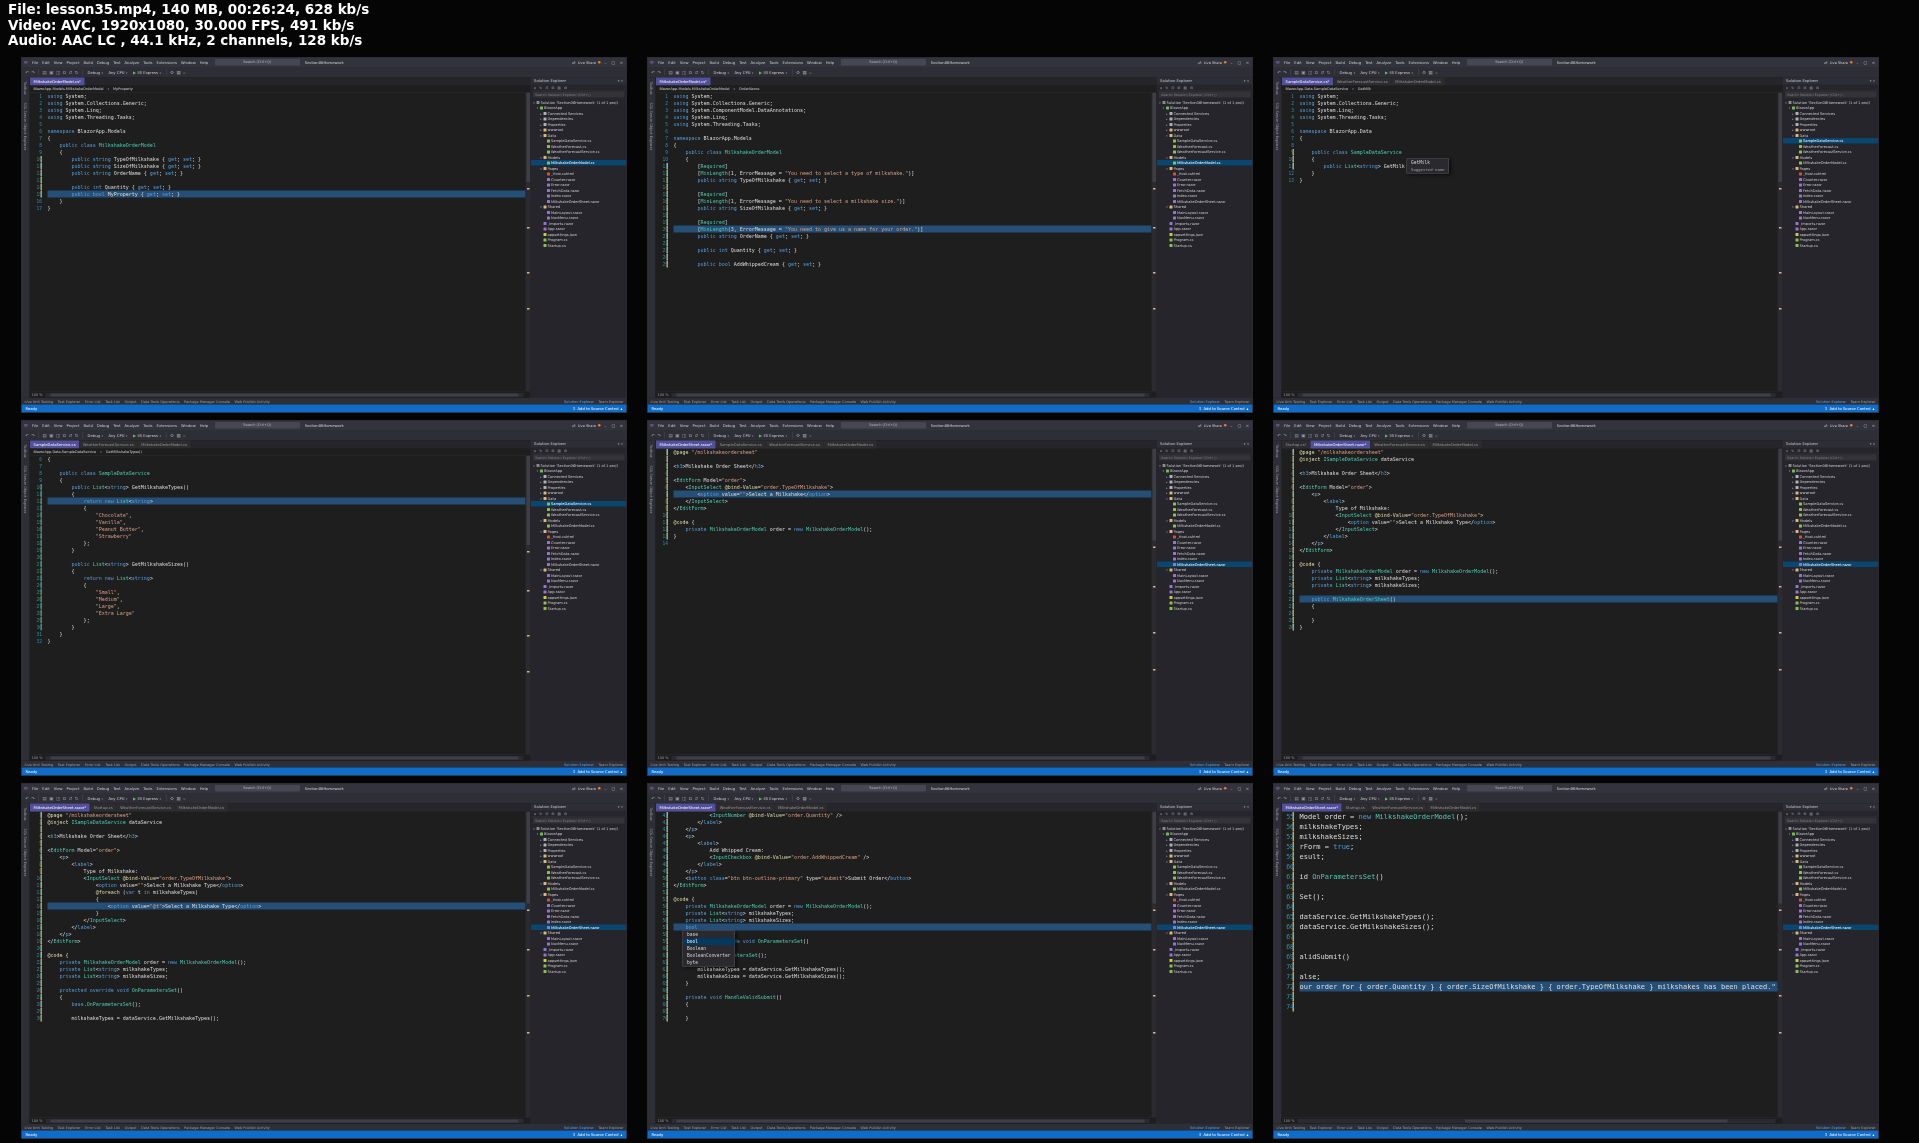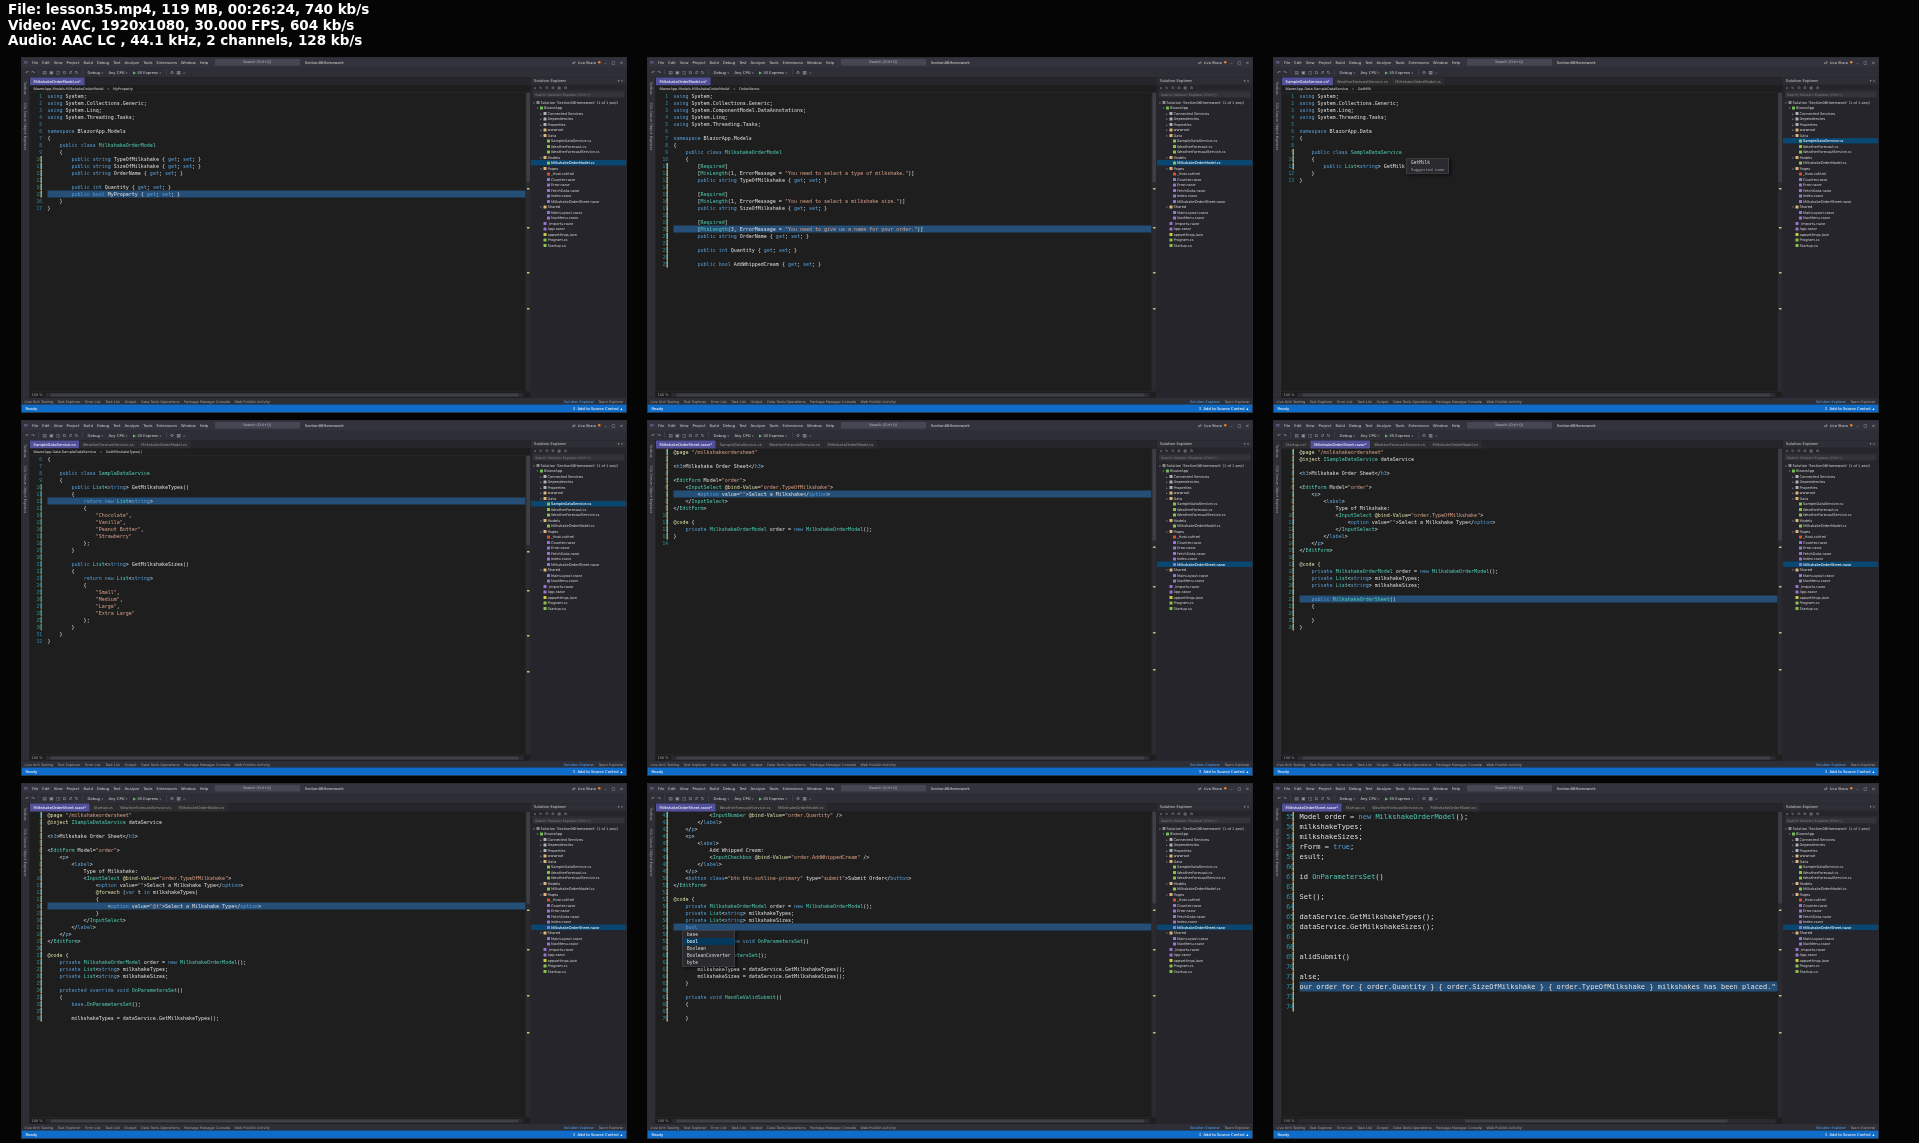--- a/index.html
+++ b/index.html
@@ -104,22 +104,22 @@
   .bt-right{margin-left:auto;display:flex;gap:9px}
   .btab.active-panel{color:#4ea1f3}
   .statusbar{height:16px;background:#0f6cc8;display:flex;align-items:center;
     padding:0 8px;font-size:7.5px;color:#ffffff;flex:none}
   .st-right{margin-left:auto;display:flex;align-items:center;gap:4px}
 </style>
 </head>
 <body>
 
 <div class="header">
-  <div>File: lesson35.mp4, 119 MB, 00:26:24, 740 kb/s</div>
-  <div>Video: AVC, 1920x1080, 30.000 FPS, 604 kb/s</div>
+  <div>File: lesson35.mp4, 140 MB, 00:26:24, 628 kb/s</div>
+  <div>Video: AVC, 1920x1080, 30.000 FPS, 491 kb/s</div>
   <div>Audio: AAC LC , 44.1 kHz, 2 channels, 128 kb/s</div>
 </div>
 <div class="grid">
     <div class="cell" style="left: 21px; top: 57px;">
       <div class="vs-window">
         <div class="titlebar">
           <div class="vs-logo">∞</div>
           <div class="menu-item">File</div>
           <div class="menu-item">Edit</div>
           <div class="menu-item">View</div>

